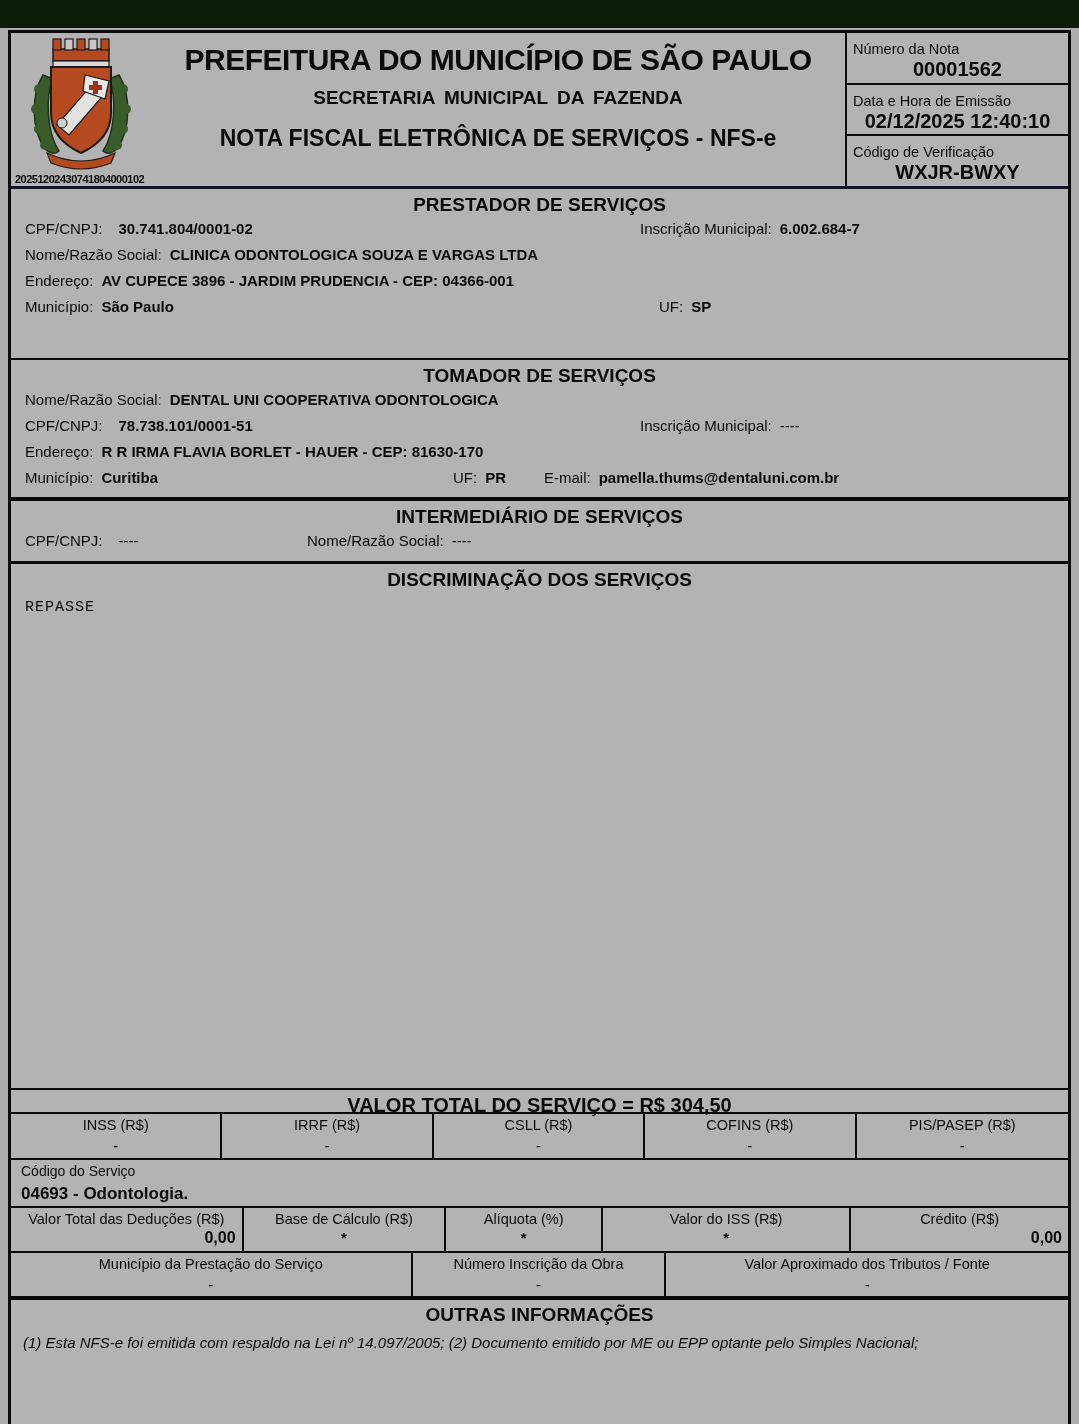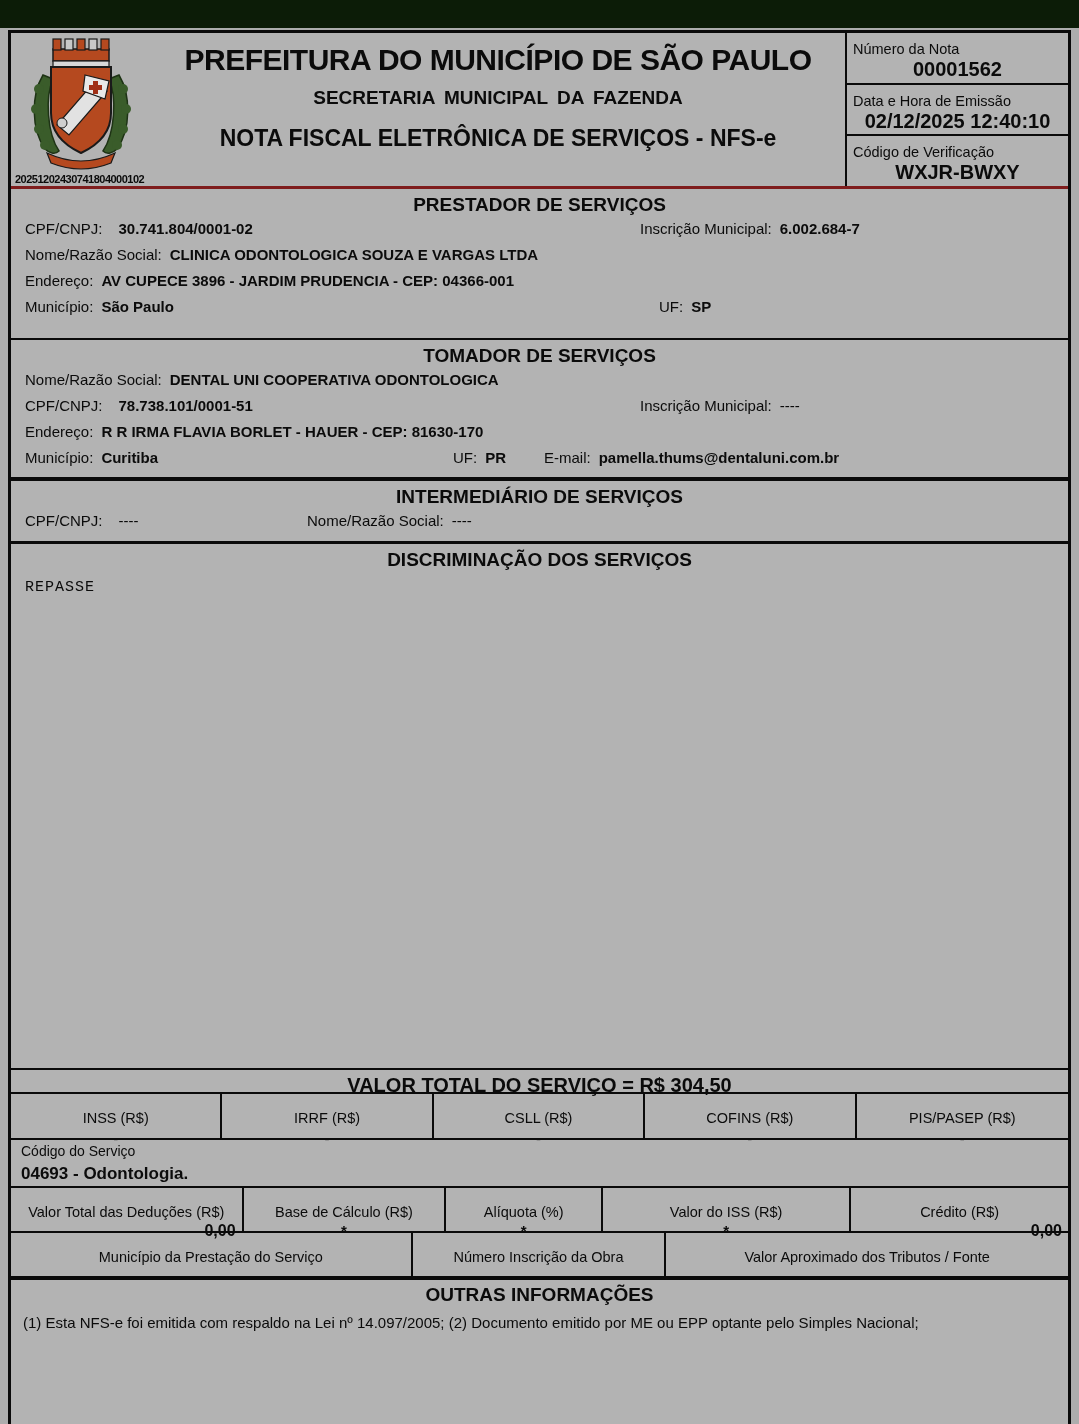--- a/index.html
+++ b/index.html
@@ -42,55 +42,55 @@
   .hr-value { font-size: 20px; font-weight: bold; text-align: center; margin-top: 1px; }
   
   .section { position: relative; }
   .sec-title { text-align: center; font-size: 19px; font-weight: bold; padding-top: 5px; }
   .row { position: relative; padding-left: 14px; font-size: 15px; line-height: 26px; white-space: nowrap; }
   .lbl { font-weight: normal; }
   .val { font-weight: bold; margin-left: 8px; }
   .val-plain { font-weight: normal; margin-left: 8px; }
   .gap { margin-left: 16px; }
   .abs { position: absolute; }
-  .prestador { height: 152px; border-top: 3px solid #7f1d1d; }
+  .prestador { height: 172px; border-top: 3px solid #0f172a; }
   .tomador { height: 139px; border-top: 2px solid #0a0a0a; }
   .intermediario { height: 64px; border-top: 4px solid #0a0a0a; }
   .discriminacao { height: 527px; border-top: 3px solid #0a0a0a; }
   .disc-body { font-family: "Liberation Mono", "DejaVu Sans Mono", monospace; font-size: 15px; letter-spacing: 1px; padding: 8px 0 0 14px; }
   
   .valor-total {
     height: 24px; border-top: 2px solid #0a0a0a;
     text-align: center; font-size: 20px; font-weight: bold; padding-top: 4px;
   }
   .tbl { display: flex; border-top: 2px solid #0a0a0a; }
   .cell { border-right: 2px solid #0a0a0a; }
   .cell:last-child { border-right: none; }
-  .cell-label { text-align: center; font-size: 14.5px; padding-top: 3px; margin-top: 13px; }
+  .cell-label { text-align: center; font-size: 14.5px; padding-top: 3px; }
   .cell-value { text-align: center; font-size: 15px; padding-top: 4px; }
   .impostos { height: 46px; }
   .impostos .cell { width: 20%; }
   .codigo { height: 48px; border-top: 2px solid #0a0a0a; padding-left: 10px; }
   .codigo-label { font-size: 14px; padding-top: 3px; }
   .codigo-value { font-size: 17px; font-weight: bold; margin-top: 5px; }
   .calculo { height: 45px; }
   .calculo .cell:nth-child(1) { width: 22.0%; }
   .calculo .cell:nth-child(2) { width: 19.2%; }
   .calculo .cell:nth-child(3) { width: 14.8%; }
   .calculo .cell:nth-child(4) { width: 23.5%; }
   .calculo .cell:nth-child(5) { width: 20.5%; }
   .calculo .cell-value { font-weight: bold; padding-top: 2px; }
   .calculo .v-right { text-align: right; padding-right: 6px; font-size: 16px; }
   .local { height: 45px; }
   .local .cell:nth-child(1) { width: 38%; }
   .local .cell:nth-child(2) { width: 24%; }
   .local .cell:nth-child(3) { width: 38%; }
   .outras { flex: 1; border-top: 4px solid #0a0a0a; }
   .outras-title { text-align: center; font-size: 19px; font-weight: bold; padding-top: 4px; }
-  .outras-text { font-size: 15px; line-height: 22px; padding: 6px 44px 0 12px; }
+  .outras-text { font-size: 15px; line-height: 22px; padding: 6px 44px 0 12px; font-style: italic; }
 </style>
 </head>
 <body>
 
 <div class="topbar"></div>
 
 <div class="doc">
 
   <div class="header">
     <div class="logo-wrap">

